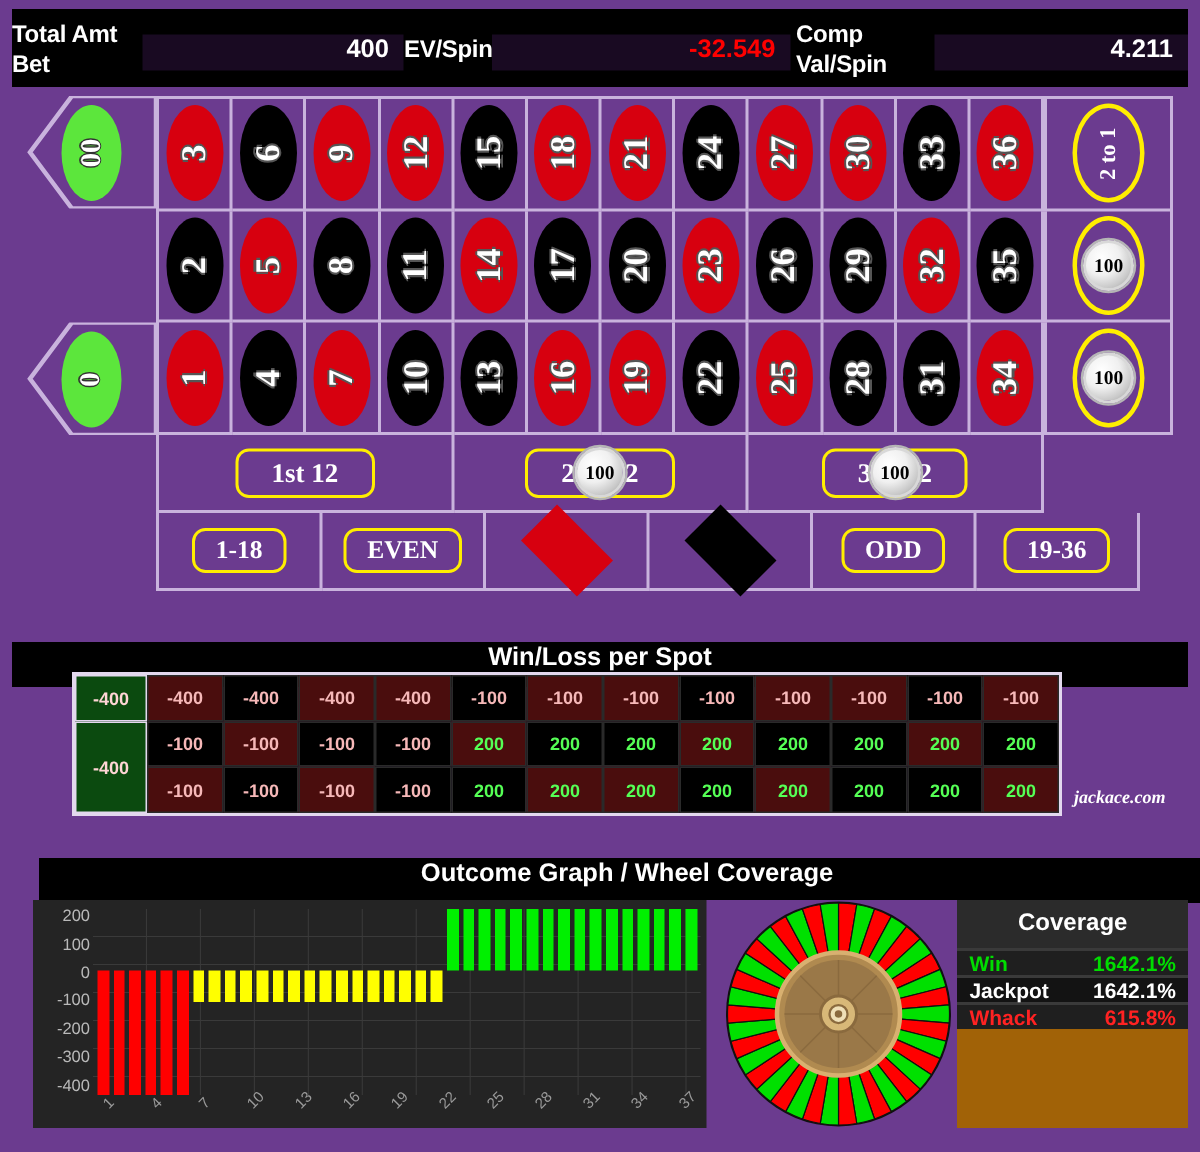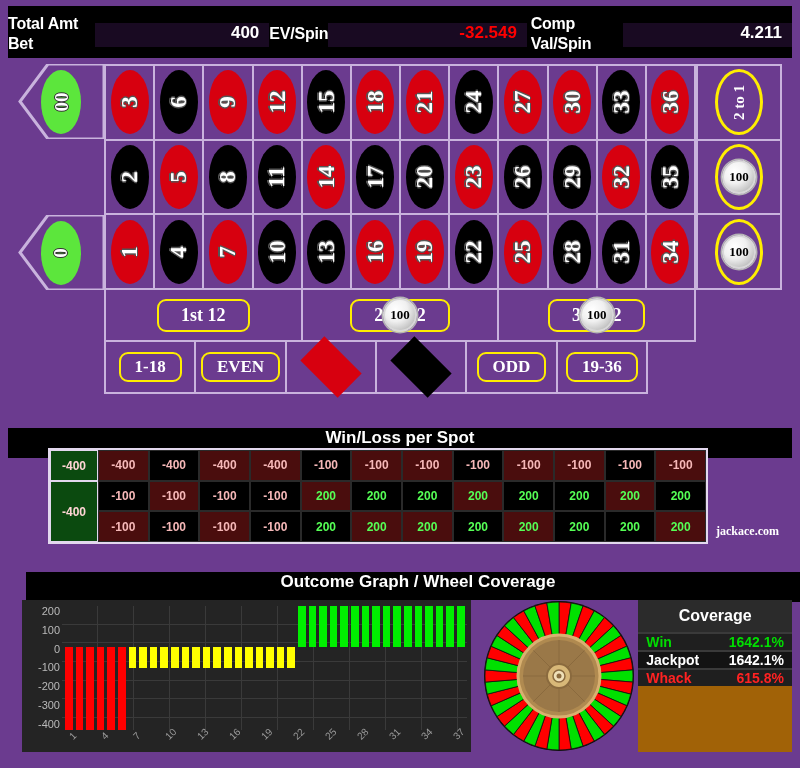--- a/index.html
+++ b/index.html
@@ -115,21 +115,21 @@
     display: flex; align-items: center; justify-content: center; position: relative;
   }
   .pill {
     border: 2.5px solid #ffee00; border-radius: 9px; padding: 4px 22px;
     color: #fff; font-weight: bold; font-size: 18px;
     font-family: "Liberation Serif", serif; position: relative; white-space: nowrap;
   }
 
   
   .outside {
-    position: absolute; left: 86px; top: 278px; width: 544px; height: 52px;
+    position: absolute; left: 86px; top: 278px; width: 656px; height: 52px;
     display: grid; grid-template-columns: repeat(6, 1fr);
     border-left: 2px solid #c9b3dd;
   }
   .outcell {
     border-right: 2px solid #c9b3dd; border-bottom: 2px solid #c9b3dd;
     display: flex; align-items: center; justify-content: center; position: relative;
   }
   .pill-sm {
     border: 2.5px solid #ffee00; border-radius: 9px; padding: 3px 14px;
     color: #fff; font-weight: bold; font-size: 17px;
@@ -166,21 +166,21 @@
   .wl-cell {
     display: flex; align-items: center; justify-content: center;
     font-size: 12px; font-weight: bold; border: 1px solid #2a2a2a;
   }
   .wl-cell.red { background: #4a0d0d; }
   .wl-cell.black { background: #000; }
   .wl-cell.pos { color: #55ff55; }
   .wl-cell.neg { color: #f6b8b8; }
   .watermark {
     position: absolute; left: 716px; top: 524px; color: #fff; font-size: 12px;
-    font-weight: bold; font-family: "Liberation Serif", serif;
+    font-style: italic; font-weight: bold; font-family: "Liberation Serif", serif;
   }
 
   
   .graph-panel {
     position: absolute; left: 8px; top: 600px; width: 784px; height: 160px;
     display: flex; background: #6b3b8f;
   }
   .chart-box {
     position: relative; width: 470px; height: 152px; background: #242424;
     margin-left: 14px;

